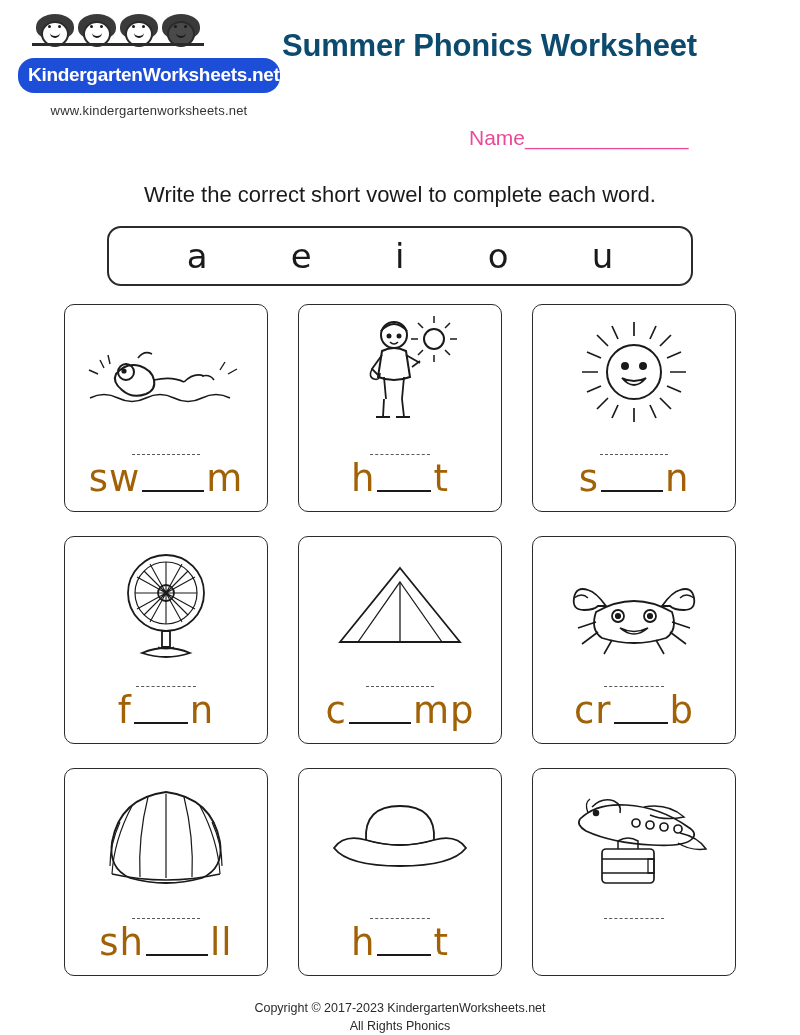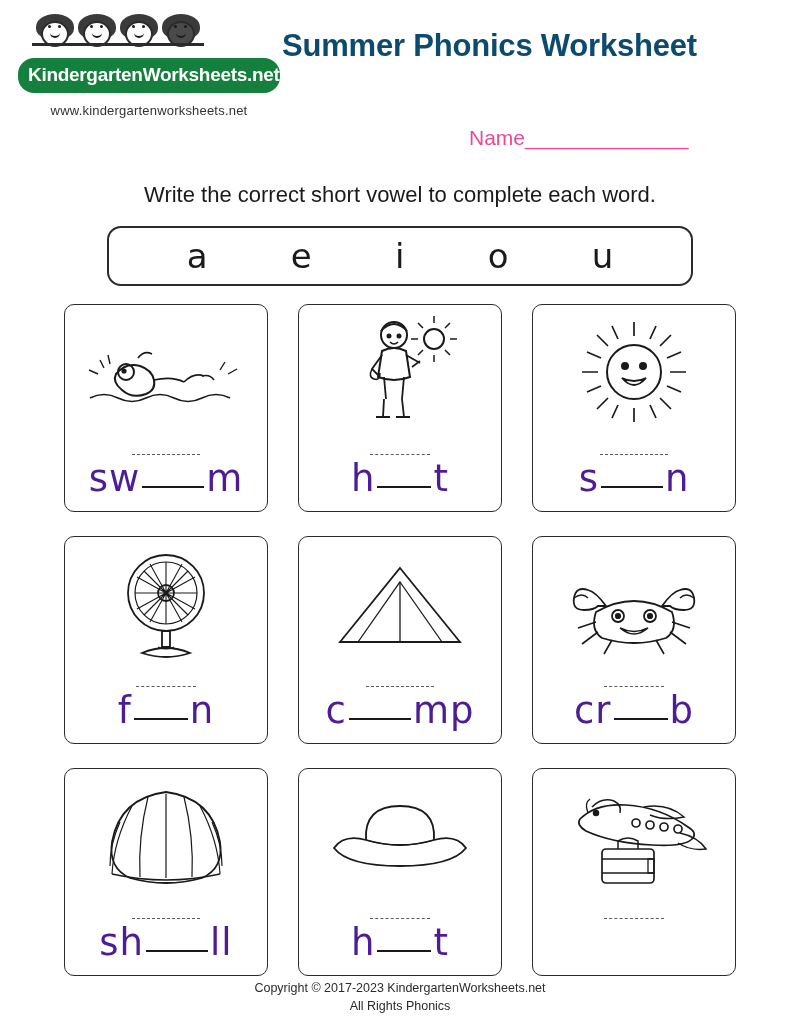--- a/index.html
+++ b/index.html
@@ -75,21 +75,21 @@
     width: 46px; height: 8px;
     border-top: 3px solid #2b2b2b;
   }
   .kid1 { left: 0; }
   .kid2 { left: 42px; }
   .kid3 { left: 84px; }
   .kid4 { left: 126px; }
 
   .logo-name {
     margin-top: 2px;
-    background: #15803d;
+    background: #1d4ed8;
     color: #ffffff;
     border-radius: 16px;
     padding: 6px 10px 7px;
     text-align: center;
     font-weight: bold;
     font-size: 19px;
     letter-spacing: -0.3px;
     white-space: nowrap;
   }
   .logo-url {
@@ -175,25 +175,25 @@
     justify-content: center;
   }
   .art svg { display: block; }
 
   .word {
     position: absolute;
     bottom: 14px;
     left: 0;
     width: 100%;
     display: flex;
-    align-items: flex-start;
+    align-items: center;
     justify-content: center;
     font-size: 37px;
     line-height: 1;
-    color: #4c1d95;
+    color: #a16207;
     font-family: "DejaVu Sans", sans-serif;
     letter-spacing: 1px;
   }
   .word .pre, .word .post { display: inline-block; }
   .blank {
     display: inline-block;
     width: 54px;
     height: 30px;
     position: relative;
     margin: 0 2px;
@@ -214,21 +214,21 @@
     transform: translateX(-50%);
     width: 60px;
     border-top: 1.4px dashed #5a5a5a;
   }
   .guide.wide { width: 68px; }
 
   
   .footer {
     position: absolute;
     left: 0;
-    bottom: 20px;
+    bottom: 0;
     width: 100%;
     text-align: center;
     font-size: 12.5px;
     color: #2b2b2b;
     line-height: 1.45;
   }
 </style>
 </head>
 <body>
 

